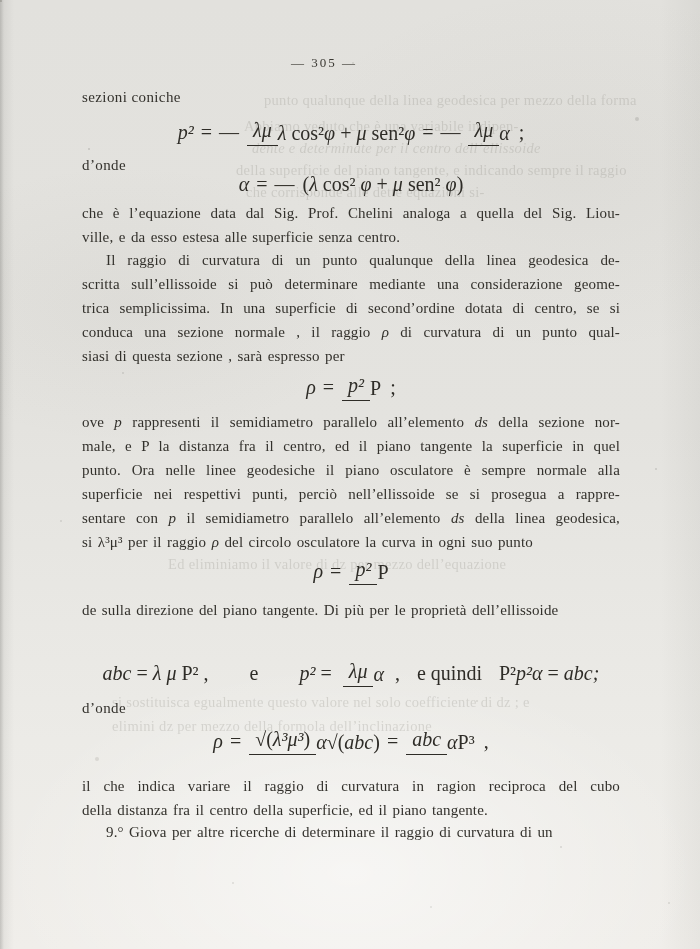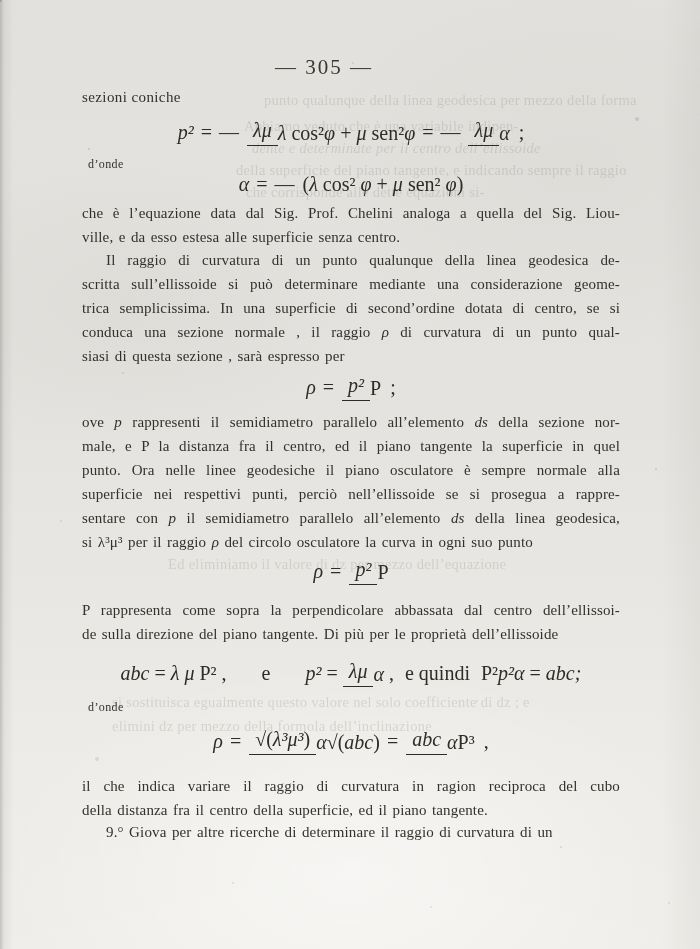--- a/index.html
+++ b/index.html
@@ -42,24 +42,24 @@
   .g1{top:92px;left:264px;width:378px;}
   .g2{top:118px;left:244px;width:388px;}
   .g3{top:140px;left:252px;width:378px;font-style:italic;}
   .g4{top:162px;left:236px;width:394px;}
   .g5{top:184px;left:246px;width:330px;}
   .g6{top:556px;left:168px;width:420px;}
   .g7{top:694px;left:112px;width:500px;}
   .g8{top:718px;left:112px;width:430px;}
   .pageno{
     position:absolute;top:55px;left:0;width:648px;text-align:center;
-    font-size:21px;letter-spacing:2px;color:#3a3832;
+    font-size:13px;letter-spacing:2px;color:#3a3832;
   }
   .lead{position:absolute;top:89px;left:82px;font-size:15px;letter-spacing:.4px;}
-  .donde{position:absolute;left:82px;font-size:12px;letter-spacing:.4px;margin-left:6px;}
+  .donde{position:absolute;left:82px;font-size:15px;letter-spacing:.4px;}
   .d1{top:157px;}
   .d2{top:700px;}
   .para{position:absolute;left:82px;width:538px;font-size:15px;}
   .line{height:24px;line-height:24px;text-align:justify;text-align-last:justify;
         letter-spacing:.15px;word-spacing:1.5px;white-space:nowrap;}
   .line.last{text-align-last:left;}
   .line.ind{text-indent:24px;}
   .it{font-style:italic;}
   .p1{top:201px;}
   .p2{top:248px;}
@@ -69,21 +69,21 @@
   .p6{top:820px;}
   .formula{
     position:absolute;left:82px;width:538px;
     display:flex;justify-content:center;align-items:center;
     font-size:20px;color:#2e2c27;gap:7px;
   }
   .f1{top:106px;height:52px;}
   .f2{top:172px;height:24px;}
   .f3{top:366px;height:42px;}
   .f4{top:550px;height:42px;}
-  .f5{top:650px;height:46px;gap:5px;}
+  .f5{top:650px;height:46px;gap:11px;}
   .f6{top:714px;height:54px;}
   .frac{display:inline-flex;align-items:center;line-height:1.15;}
   .fn{padding:0 6px 3px;border-bottom:1.1px solid #2e2c27;}
   .fd{padding-top:3px;text-align:right;}
   .rel{letter-spacing:1px;}
   .endp{margin-left:2px;}
   .gapL{margin-left:30px;}
   .gapM{margin-left:6px;}
 </style>
 </head>
@@ -162,21 +162,20 @@
   <div class="formula f4">
     <span class="it">ρ</span>
     <span class="rel">=</span>
     <span class="frac">
       <span class="fn it">p²</span>
       <span class="fd">P</span>
     </span>
   </div>
 
   <div class="para p4">
-      <div class="line"><span>P rappresenta come sopra la perpendicolare abbassata dal centro dell’ellissoi-</span></div>
       <div class="line last"><span>de sulla direzione del piano tangente. Di più per le proprietà dell’ellissoide</span></div>
     </div>
 
   <div class="formula f5">
     <span><span class="it">abc</span><span> = </span><span class="it">λ μ</span><span> P² ,</span></span>
     <span class="gapL">e</span>
     <span class="gapL"><span class="it">p²</span><span> =</span></span>
     <span class="frac">
       <span class="fn it">λμ</span>
       <span class="fd it">α</span>

